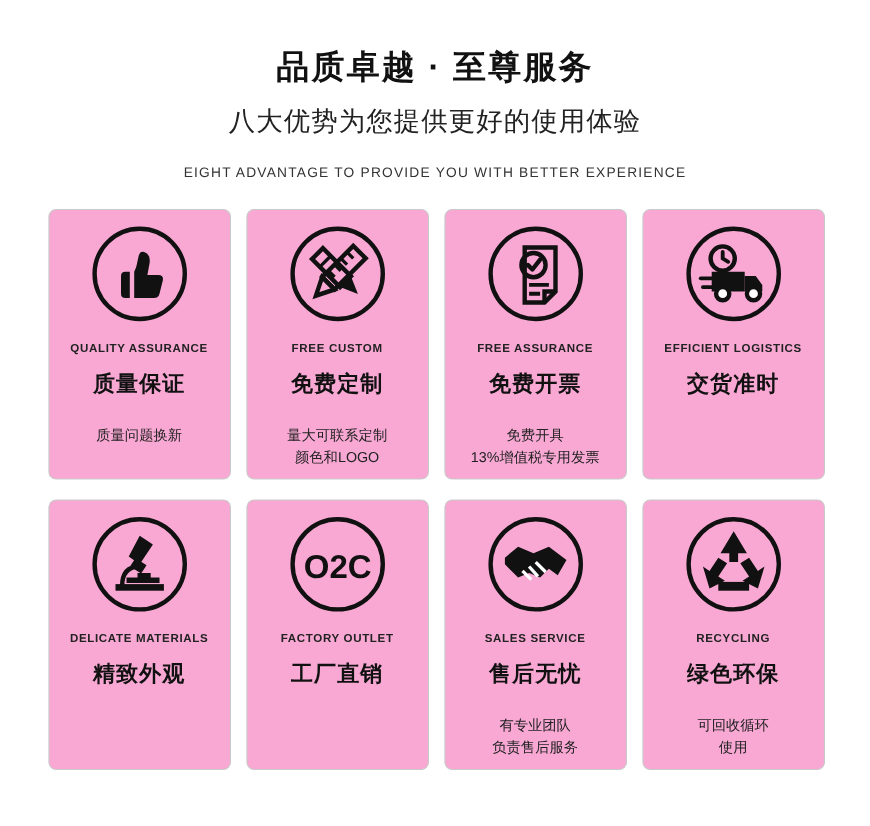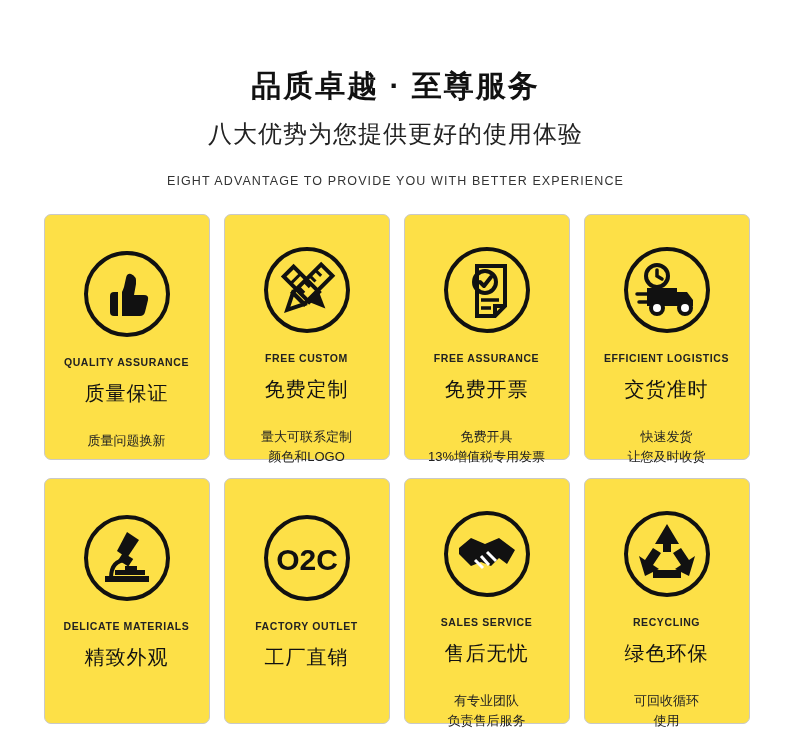--- a/index.html
+++ b/index.html
@@ -15,21 +15,21 @@
     overflow: hidden;
   }
   .page {
     width: 791px;
     height: 751px;
     position: relative;
     box-sizing: border-box;
   }
   .header {
     text-align: center;
-    padding-top: 68px;
+    padding-top: 44px;
   }
   .header-title {
     font-size: 30px;
     font-weight: bold;
     letter-spacing: 2px;
     color: #111;
     line-height: 1.2;
   }
   .header-sub {
     font-size: 24px;
@@ -48,26 +48,26 @@
     width: 704px;
     display: grid;
     grid-template-columns: repeat(4, 166px);
     grid-template-rows: repeat(2, 246px);
     column-gap: 14px;
     row-gap: 18px;
   }
   .card {
     border: 1px solid #c9c9c9;
     border-radius: 7px;
-    background: #fde047;
+    background: #f9a8d4;
     display: flex;
     flex-direction: column;
     align-items: center;
     box-sizing: border-box;
-    padding-top: 29px;
+    padding-top: 8px;
   }
   .icon-wrap {
     width: 96px;
     height: 96px;
     display: flex;
     align-items: flex-end;
     justify-content: center;
   }
   .icon-wrap svg {
     display: block;
@@ -77,21 +77,21 @@
     font-weight: bold;
     letter-spacing: 0.6px;
     color: #222;
     margin-top: 16px;
     text-align: center;
     padding: 0 6px;
     line-height: 1.2;
   }
   .cn-title {
     font-size: 20px;
-    font-weight: normal;
+    font-weight: bold;
     color: #111;
     margin-top: 11px;
     letter-spacing: 1px;
     text-align: center;
   }
   .desc {
     font-size: 13px;
     color: #222;
     margin-top: 24px;
     text-align: center;
@@ -186,24 +186,20 @@
           <path d="M26 44 L56 44 L56 62 L26 62 Z" fill="#111"></path>
           <path d="M56 48 L66 48 L72 56 L72 62 L56 62 Z" fill="#111"></path>
           <circle cx="36" cy="64" r="6" fill="#fff" stroke="#111" stroke-width="4"></circle>
           <circle cx="64" cy="64" r="6" fill="#fff" stroke="#111" stroke-width="4"></circle>
           <line x1="16" y1="50" x2="26" y2="50" stroke="#111" stroke-width="3.5" stroke-linecap="round"></line>
           <line x1="18" y1="58" x2="26" y2="58" stroke="#111" stroke-width="3.5" stroke-linecap="round"></line>
         </svg>
       </div>
       <div class="en-label">EFFICIENT LOGISTICS</div>
       <div class="cn-title">交货准时</div>
-      <div class="desc">
-        <span class="line">快速发货</span>
-        <span class="line">让您及时收货</span>
-      </div>
     </div>
 
     <div class="card">
       <div class="icon-wrap">
         <svg width="92" height="92" viewBox="0 0 92 92">
           <circle cx="46" cy="46" r="41" fill="none" stroke="#111" stroke-width="4"></circle>
           <path d="M46 20 L58 28 L46 46 L36 39 Z" fill="#111"></path>
           <rect x="39" y="43" width="12" height="9" transform="rotate(33 45 47)" fill="#111"></rect>
           <path d="M44 54 L56 54 L56 60 L44 60 Z" fill="#111"></path>
           <path d="M30 66 Q30 48 46 48" fill="none" stroke="#111" stroke-width="4"></path>

